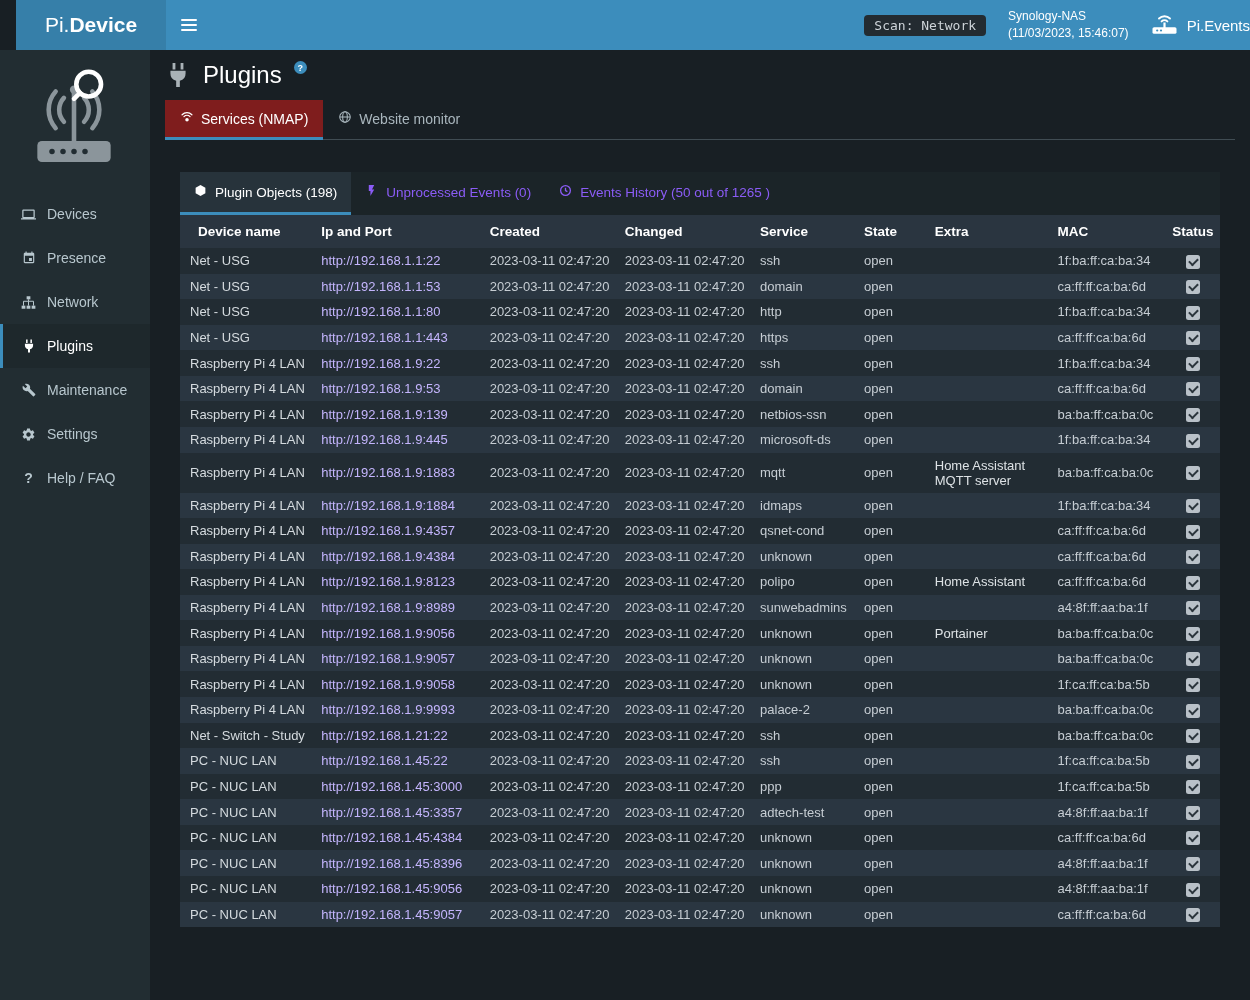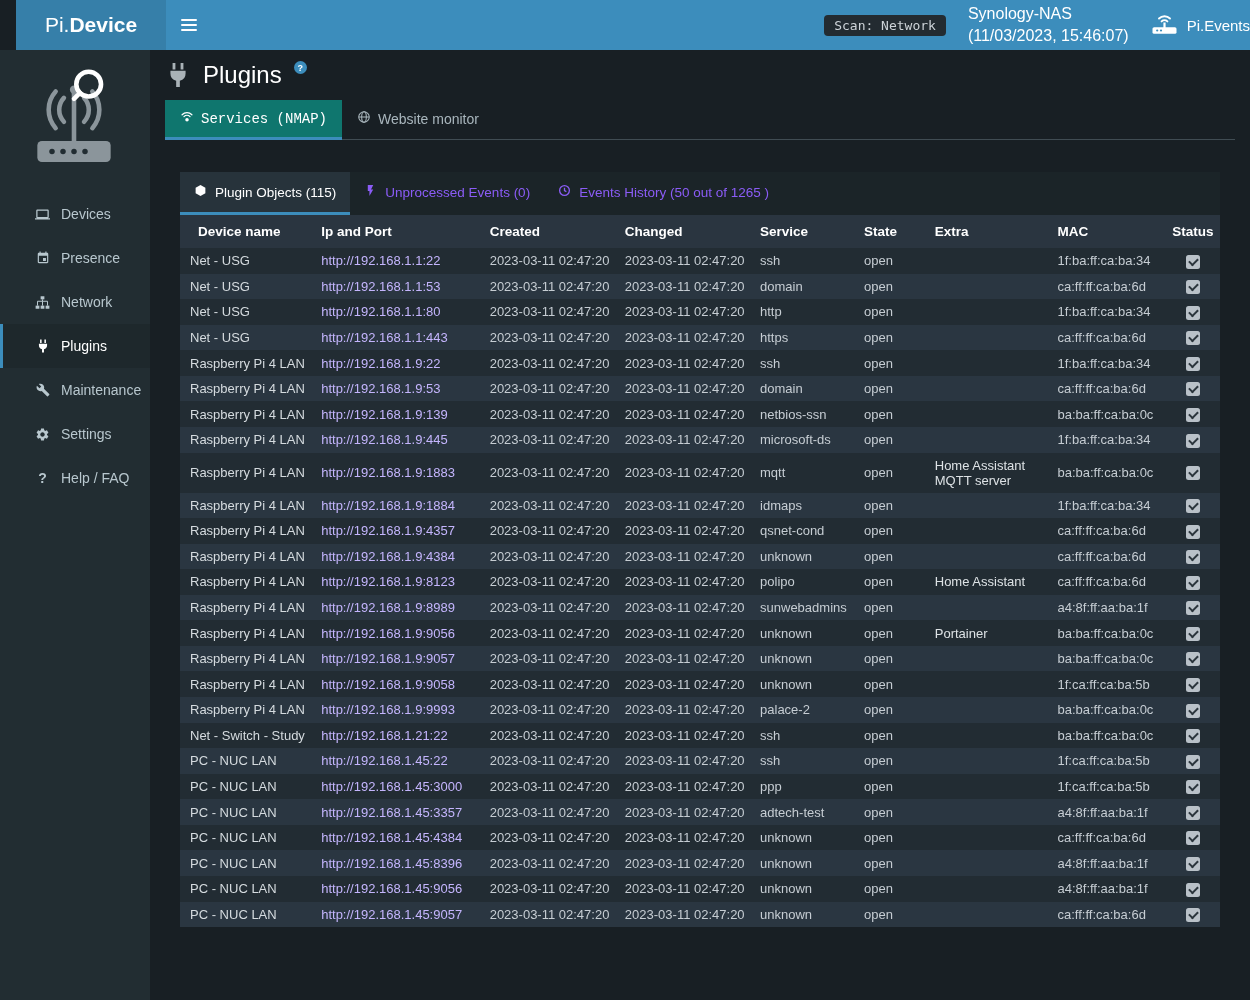--- a/index.html
+++ b/index.html
@@ -11,46 +11,46 @@
   .logo{width:150px;background:#367fa9;display:flex;align-items:center;justify-content:center;
     color:#fff;font-size:21px;cursor:pointer;}
   .logo b{font-weight:700;}
   .navbar{flex:1;background:#3c8dbc;display:flex;align-items:center;}
   .hamburger{width:46px;height:50px;display:flex;flex-direction:column;justify-content:center;
     align-items:center;gap:3px;cursor:pointer;}
   .hamburger .bar{width:16px;height:2px;background:#fff;border-radius:1px;}
   .nav-right{margin-left:auto;display:flex;align-items:center;gap:22px;padding-right:16px;}
   .scan-badge{background:#232b31;color:#cdd3d8;font-family:"DejaVu Sans Mono","Liberation Mono",monospace;
     font-size:13px;padding:3px 10px;border-radius:4px;}
-  .host-info{color:#fff;font-size:16px;line-height:1.4;}
+  .host-info{color:#fff;font-size:12px;line-height:1.4;}
   .brand-right{display:flex;align-items:center;gap:9px;color:#fff;font-size:15px;}
 
   
   .sidebar{position:absolute;top:50px;left:0;width:150px;height:950px;background:#222d32;}
   .side-logo{padding:14px 28px 4px;}
   .menu{margin-top:10px;}
-  .menu-item{display:flex;align-items:center;gap:10px;height:44px;padding-left:31px;color:#b8c7ce;
+  .menu-item{display:flex;align-items:center;gap:10px;height:44px;padding-left:17px;color:#b8c7ce;
     font-size:14px;border-left:3px solid transparent;cursor:pointer;box-sizing:border-box;text-align:center;}
   .menu-item.active{background:#1e282c;color:#fff;border-left-color:#3c8dbc;}
   .mi{width:17px;display:flex;justify-content:center;}
   .qmark{font-weight:bold;font-size:14px;}
 
   
   .content{position:absolute;left:150px;top:50px;width:1100px;height:950px;overflow:hidden;}
   .page-header{display:flex;align-items:flex-start;gap:12px;padding:11px 15px 9px;height:30px;}
   .title-icon{color:#a9b2b7;margin-top:1px;}
   h1.page-title{margin:0;font-size:24px;font-weight:400;color:#fff;line-height:28px;}
   .title-badge{width:13px;height:13px;border-radius:50%;background:#3c8dbc;color:#fff;font-size:9px;
     display:flex;align-items:center;justify-content:center;font-weight:bold;cursor:pointer;}
 
   .tabs{display:flex;margin:0 15px;position:relative;height:40px;}
   .tabs::after{content:"";position:absolute;left:0;right:0;bottom:0;height:1px;background:#404c53;}
   .tab{display:flex;align-items:center;gap:7px;padding:0 15px;color:#a9b6bd;font-size:14px;
     border-bottom:3px solid transparent;box-sizing:border-box;z-index:1;cursor:pointer;}
-  .tab.active{background:#0f766e;color:#fff;border-bottom-color:#3c8dbc;font-family:Liberation Mono, monospace;}
+  .tab.active{background:#7f1d1d;color:#fff;border-bottom-color:#3c8dbc;}
 
   .box{margin:32px 30px 0;}
   .subtabs{display:flex;background:#1b2428;height:43px;}
   .subtab{display:flex;align-items:center;gap:8px;padding:0 14px;color:#8b5cf6;font-size:13.5px;
     border-bottom:3px solid transparent;box-sizing:border-box;cursor:pointer;}
   .subtab.active{background:#27333b;color:#fff;border-bottom-color:#3c8dbc;}
 
   
   table{width:100%;border-collapse:collapse;table-layout:fixed;font-size:13px;}
   col.c1{width:13%;} col.c2{width:16.2%;} col.c3{width:13%;} col.c4{width:13%;}
@@ -227,21 +227,21 @@
         <span>Website monitor</span>
       </a>
     </div>
 
     <div class="box">
       <div class="subtabs">
         <a class="subtab active">
           <span><svg width="13" height="13" viewBox="0 0 24 24" fill="currentColor">
                 <path d="M12 1.8l9 5v10.4l-9 5-9-5V6.8z"></path>
               </svg></span>
-          <span>Plugin Objects (115)</span>
+          <span>Plugin Objects (198)</span>
         </a>
         <a class="subtab">
           <span><svg width="13" height="13" viewBox="0 0 24 24" fill="currentColor">
                 <path d="M7 2v11h3v9l7-12h-4l4-8z"></path>
               </svg></span>
           <span>Unprocessed Events (0)</span>
         </a>
         <a class="subtab">
           <span><svg width="13" height="13" viewBox="0 0 24 24" fill="none" stroke="currentColor" stroke-width="2.4">
                 <circle cx="12" cy="12" r="9"></circle>

